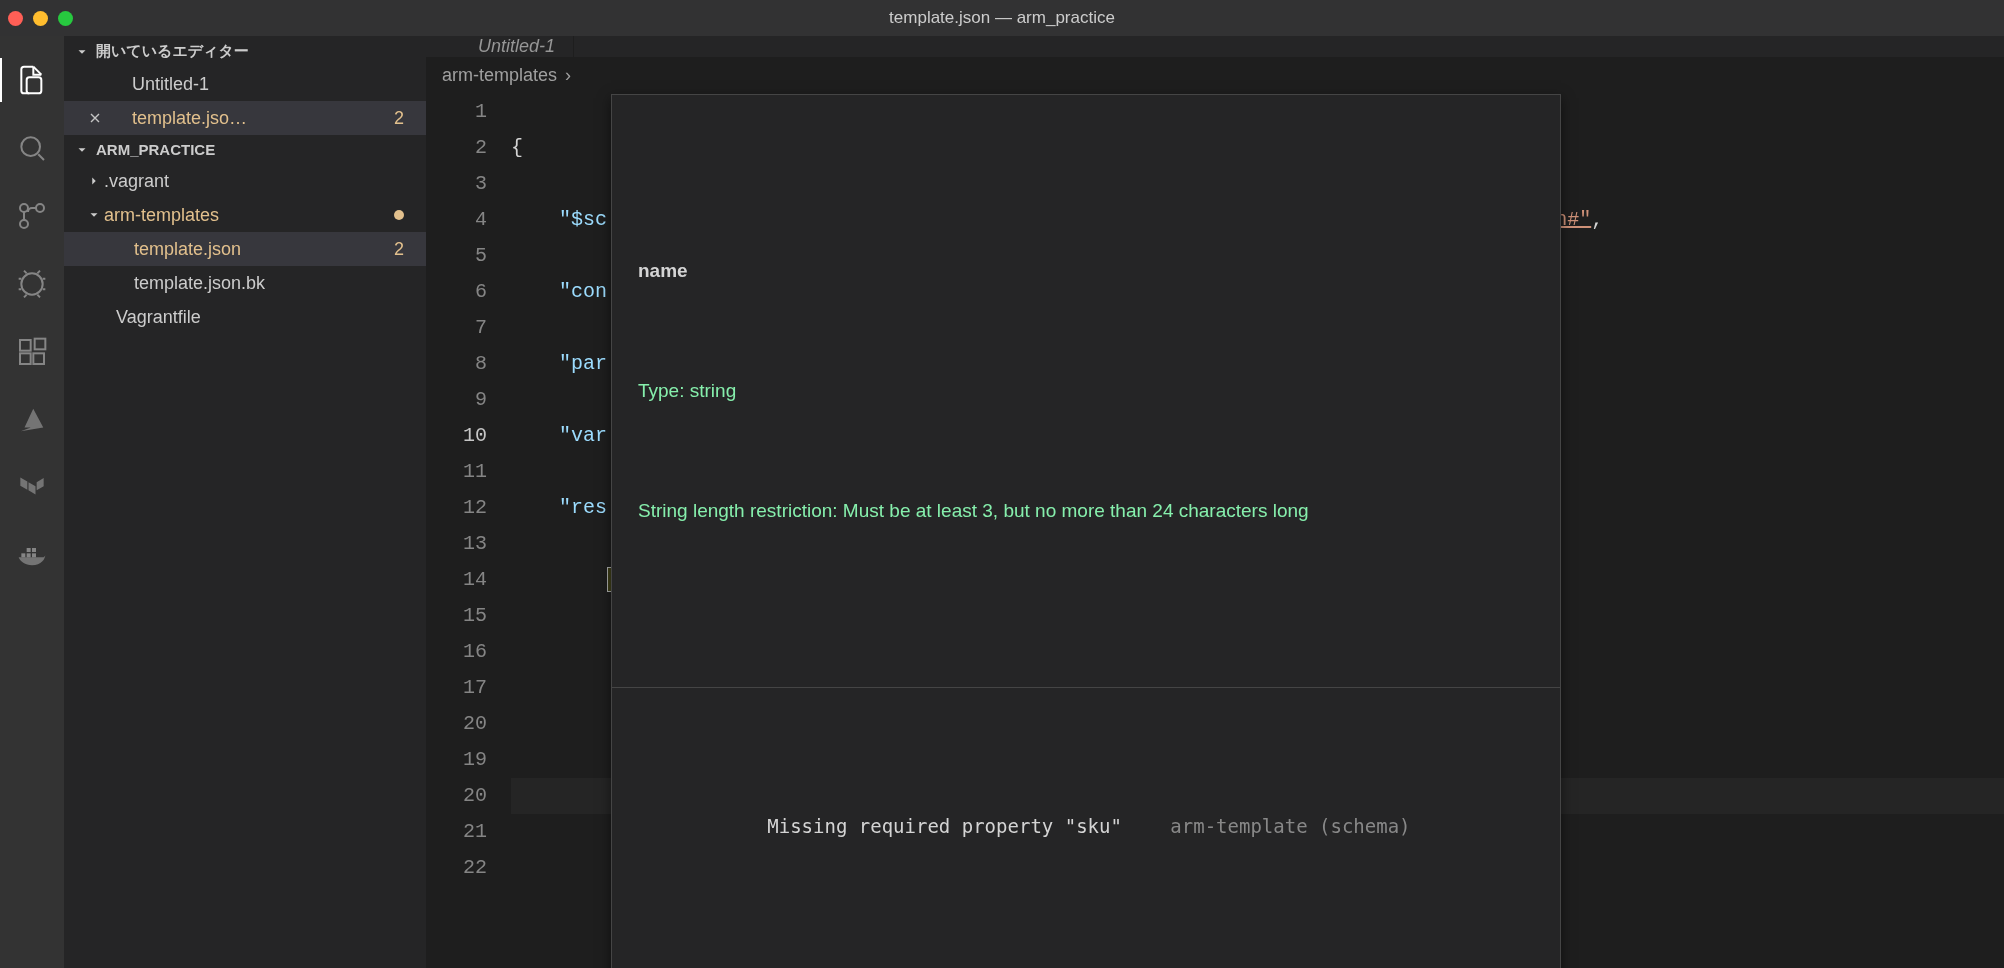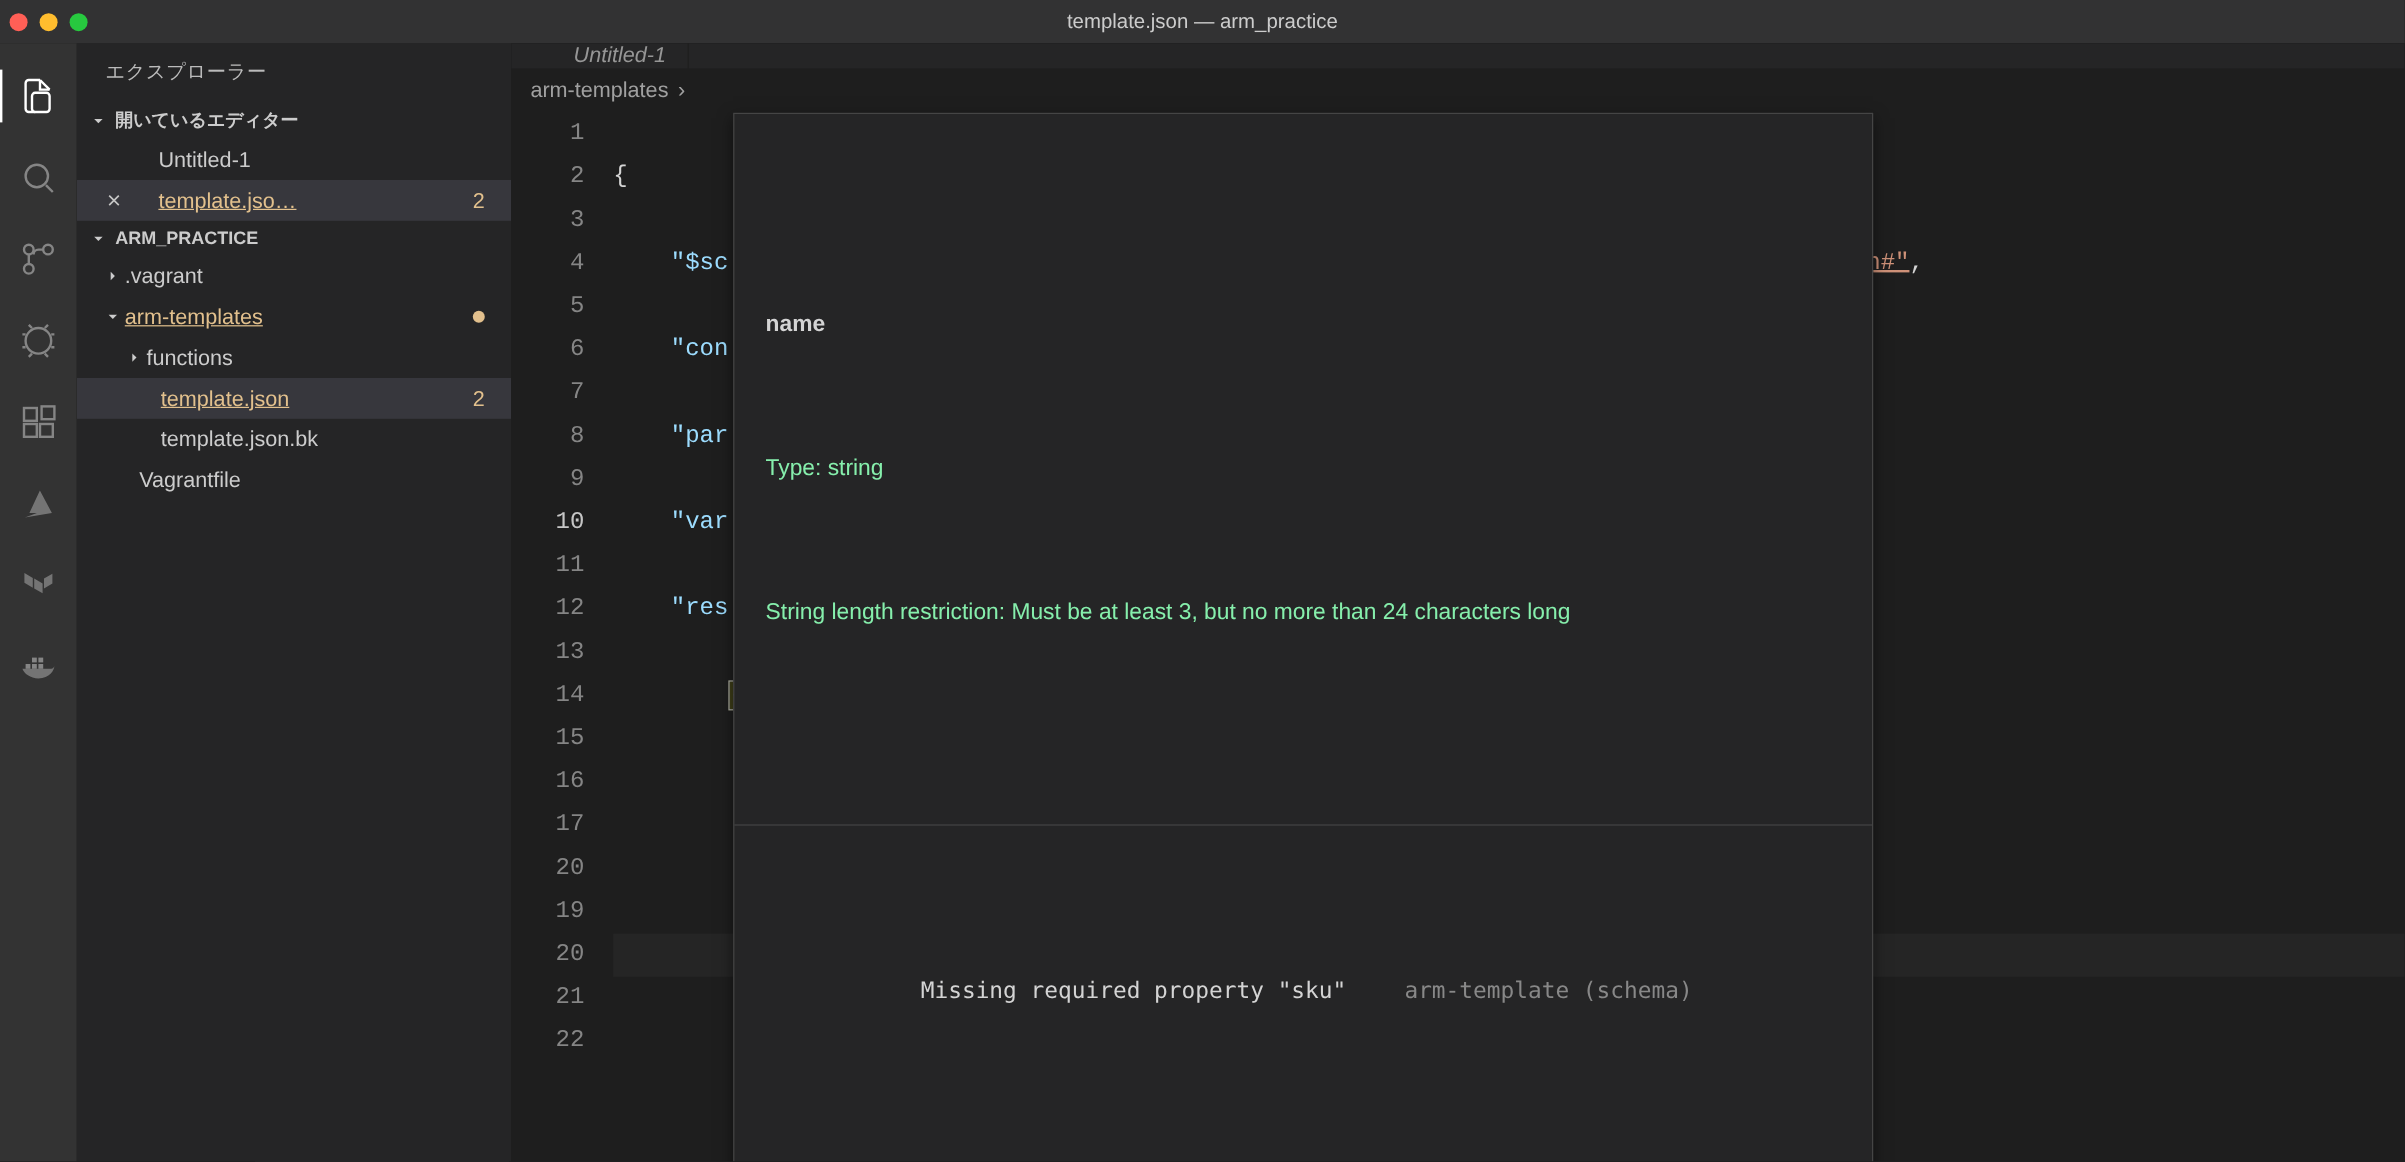--- a/index.html
+++ b/index.html
@@ -140,21 +140,21 @@
       font-size: 18px;
     }
     .modified-dot {
       width: 10px;
       height: 10px;
       border-radius: 50%;
       background: #e2c08d;
       margin-left: auto;
       margin-right: 14px;
     }
-    .fname-modified { color: #e2c08d; text-decoration: underline; }
+    .fname-modified { color: #e2c08d; }
     .editor-area {
       flex: 1;
       background: #1e1e1e;
       display: flex;
       flex-direction: column;
       overflow: hidden;
       position: relative;
     }
     .tabs {
       display: flex;
@@ -317,21 +317,20 @@
           <rect x="8" y="10" width="3" height="3"></rect>
           <rect x="12" y="10" width="3" height="3"></rect>
           <rect x="8" y="6" width="3" height="3"></rect>
           <rect x="12" y="6" width="3" height="3"></rect>
           <path d="M2 13h18c1 0 2-1 2-2 0 3-3 8-10 8-5 0-9-3-10-6z" opacity="0.8"></path>
         </svg>
     </div>
   </div>
 
   <div class="sidebar">
-    <div class="sidebar-title">エクスプローラー</div>
 
     <div class="section-header">
       <span class="chevron">
         <svg width="14" height="14" viewBox="0 0 16 16">
             <path fill="currentColor" d="M4 6l4 4 4-4"></path>
           </svg>
       </span>
       <span>開いているエディター</span>
     </div>
 
@@ -384,29 +383,20 @@
       <span class="indent" style="width:12px"></span>
       <span class="chevron">
         <svg width="14" height="14" viewBox="0 0 16 16">
             <path fill="currentColor" d="M4 6l4 4 4-4"></path>
           </svg>
       </span>
       <span class="fname-modified">arm-templates</span>
       <span class="modified-dot"></span>
     </div>
 
-    <div class="sidebar-item">
-      <span class="indent" style="width:30px"></span>
-      <span class="chevron">
-        <svg width="14" height="14" viewBox="0 0 16 16">
-            <path fill="currentColor" d="M6 4l4 4-4 4"></path>
-          </svg>
-      </span>
-      <span>functions</span>
-    </div>
 
     <div class="sidebar-item active">
       <span class="indent" style="width:36px"></span>
       <span class="file-icon">
         <svg width="18" height="18" viewBox="0 0 16 16" fill="currentColor">
             <path d="M2 4h12M2 8h12M2 12h8"></path>
           </svg>
       </span>
       <span class="fname-modified">template.json</span>
       <span class="modified-badge">2</span>

